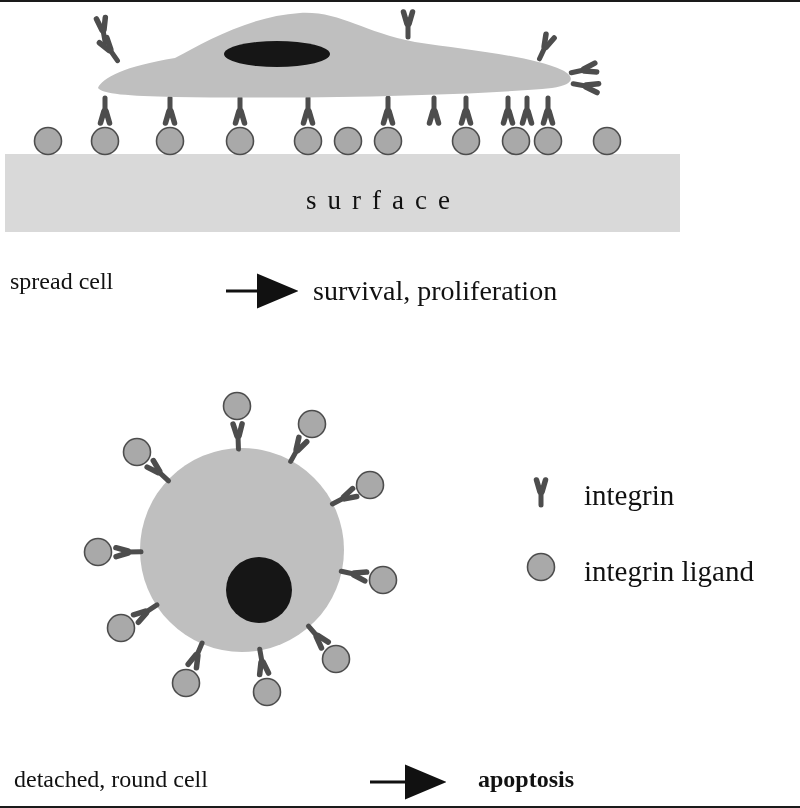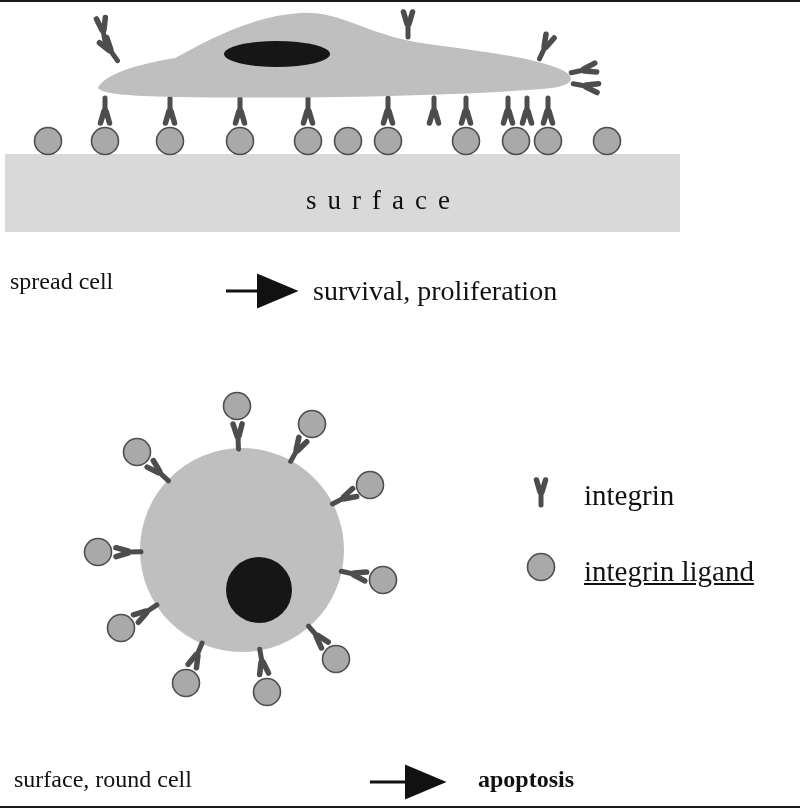--- a/index.html
+++ b/index.html
@@ -28,21 +28,21 @@
     text-align:center;
     font-size:27px;
     letter-spacing:11px;
     white-space:nowrap;
   }
   .spread-label{left:10px;top:266px;}
   .survival-label{left:313px;top:274px;}
   .detached-label{left:14px;top:764px;}
   .apoptosis-label{left:478px;top:764px;font-weight:bold;}
   .legend-integrin-label{left:584px;top:478px;}
-  .legend-ligand-label{left:584px;top:554px;text-decoration:underline;}
+  .legend-ligand-label{left:584px;top:554px;}
 
   
   .f-cell{fill:var(--c-cell,#bfbfbf);}
   .f-nucleus{fill:var(--c-nucleus,#161616);}
   .f-surface{fill:var(--c-surface,#d9d9d9);}
   .lig{fill:var(--c-ligand,#a9a9a9);stroke:var(--c-integrin,#4d4d4d);stroke-width:1.6;}
   .int{stroke:var(--c-integrin,#4d4d4d);fill:none;stroke-linecap:round;}
   .arrow{stroke:var(--c-arrow,#111);stroke-width:3.2;}
   .ah{fill:var(--c-arrow,#111);}
 </style>
@@ -144,17 +144,17 @@
   <div class="label surface-label">surface</div>
 
   <div class="label big-label spread-label">spread cell</div>
 
   <div class="label outcome-label survival-label">survival, proliferation</div>
 
   <div class="label legend-label legend-integrin-label">integrin</div>
 
   <div class="label legend-label legend-ligand-label">integrin ligand</div>
 
-  <div class="label big-label detached-label">surface, round cell</div>
+  <div class="label big-label detached-label">detached, round cell</div>
 
   <div class="label big-label apoptosis-label">apoptosis</div>
 
 </div>
 
 </body></html>

